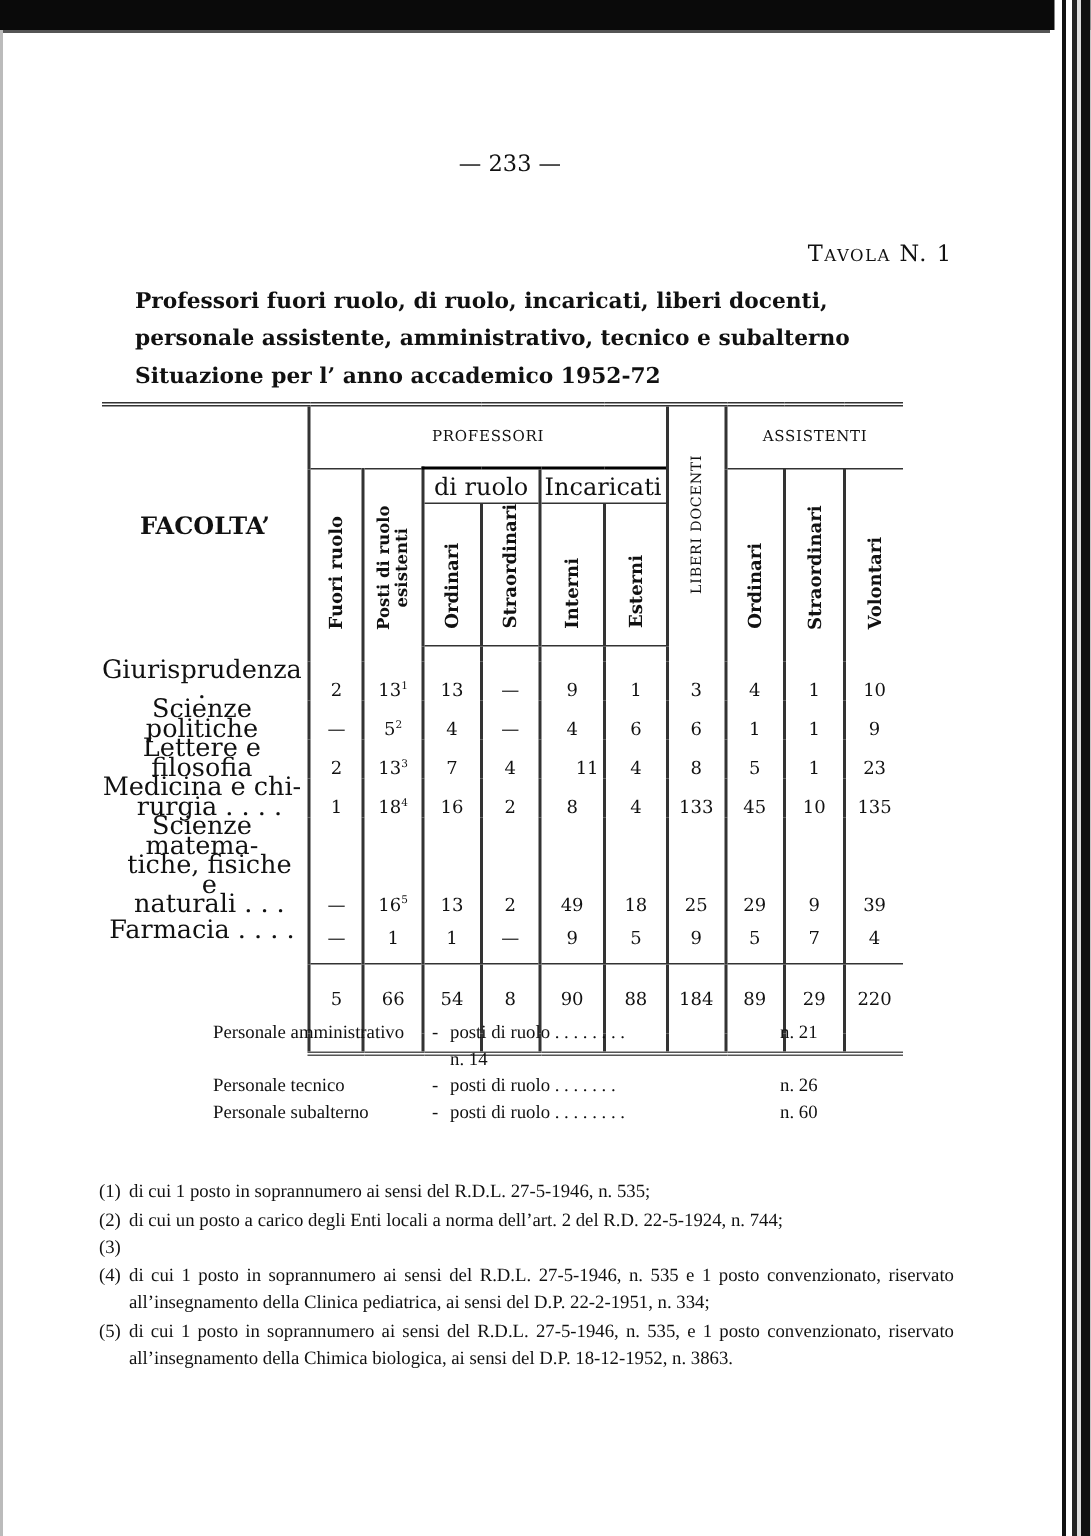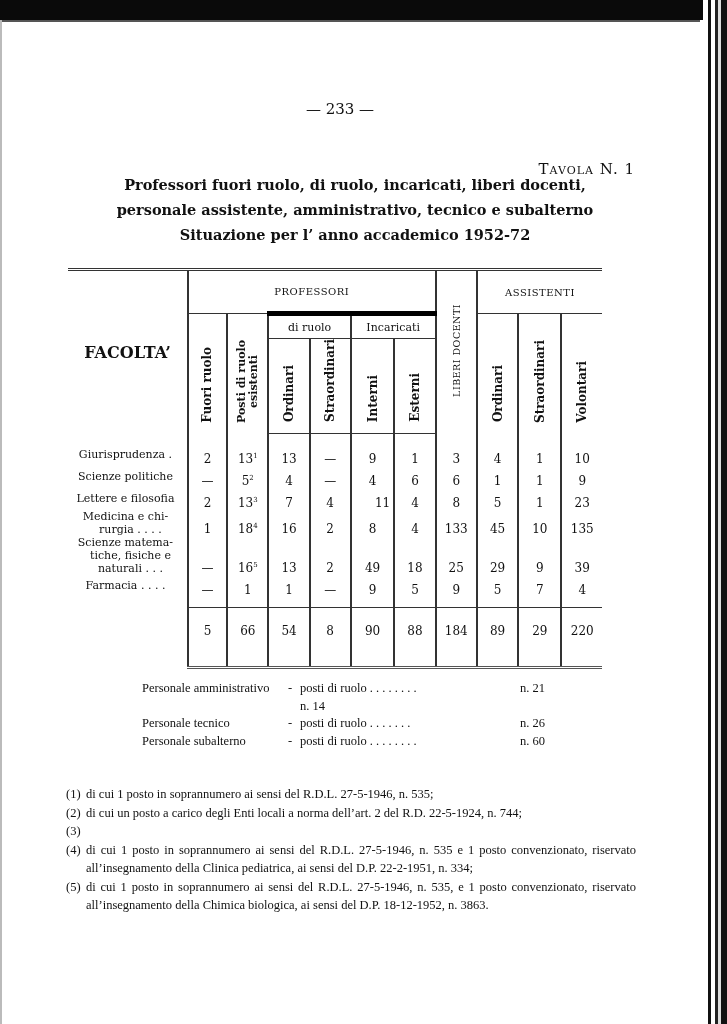--- a/index.html
+++ b/index.html
@@ -6,37 +6,37 @@
   body { width: 727px; height: 1024px; background: #ffffff; position: relative; overflow: hidden;
          font-family: "DejaVu Serif", serif; color: #111; }
   .top-band { position: absolute; left: 0; top: 0; width: 727px; height: 20px; background: #0a0a0a; }
   .top-band-thin { position: absolute; left: 0; top: 20px; width: 700px; height: 2px; background: #555; }
   .right-strip { position: absolute; right: 0; top: 0; width: 24px; height: 1024px;
                  background: linear-gradient(to right, #fff 0, #fff 5px, #111 5px, #111 8px, #fff 8px, #fff 12px, #222 12px, #222 15px, #ddd 15px, #ddd 18px, #111 18px); }
   .left-edge { position: absolute; left: 0; top: 20px; width: 2px; height: 1004px; background: #bbb; }
 
   .page-number { position: absolute; top: 100px; left: 0; width: 680px; text-align: center; font-size: 15px; }
   .tavola { position: absolute; top: 160px; right: 92px; font-size: 15px; letter-spacing: 1px; font-variant: small-caps; }
-  .title { position: absolute; top: 172px; left: 90px; width: 530px; text-align: center;
+  .title { position: absolute; top: 188px; left: 90px; width: 530px; text-align: left;
            font-family: "DejaVu Serif", serif; font-weight: bold; font-size: 14.5px; line-height: 25px; }
 
   table.main { position: absolute; top: 268px; left: 68px; width: 534px; border-collapse: collapse; font-size: 12px; }
   table.main th, table.main td { padding: 0; text-align: center; }
   table.main .rule-top td, table.main .rule-top th { border-top: 3px double #333; }
   .hdr { border-left: 2px solid #333; font-weight: normal; }
   .hdr-label { font-size: 10px; letter-spacing: 0.5px; }
   .facolta-head { font-size: 16px; width: 120px; height: 140px; }
   .vert { writing-mode: vertical-rl; transform: rotate(180deg); display: inline-block; font-size: 12px; white-space: nowrap; }
   .vert-small { font-size: 9.5px; letter-spacing: 0.5px; }
-  .sub-hdr { border-top: 5px solid #000000; height: 22px; font-size: 11px; }
+  .sub-hdr { border-top: 2px solid #000000; height: 22px; font-size: 16px; }
   .vcell { border-left: 2px solid #333; border-top: 1px solid #333; height: 82px; vertical-align: bottom; padding-bottom: 8px !important; }
   .vcell-tall { border-left: 2px solid #333; border-top: 1px solid #333; height: 106px; vertical-align: bottom; padding-bottom: 8px !important; }
   .hdr-bottom td, .hdr-bottom th { border-bottom: 1px solid #333; }
   td.num { border-left: 2px solid #333; height: 22px; font-size: 12px; }
-  td.fac { text-align: center; font-size: 11px; line-height: 13px; padding-right: 4px !important; }
+  td.fac { text-align: center; font-size: 17px; line-height: 13px; padding-right: 4px !important; }
   sup { font-size: 7px; }
   tr.spacer td { height: 10px; }
   tr.total td { height: 46px; border-top: 1px solid #333; }
   tr.total td.fac { border-top: none; }
   tr.bottom td { height: 12px; border-bottom: 3px double #555; }
   tr.bottom td.fac { border-bottom: none; }
 
   .staff { position: absolute; top: 680px; left: 142px; font-family: "Liberation Serif", serif; font-size: 12.5px; line-height: 17.5px; }
   .staff-row { display: flex; }
   .staff-cat { width: 146px; }

